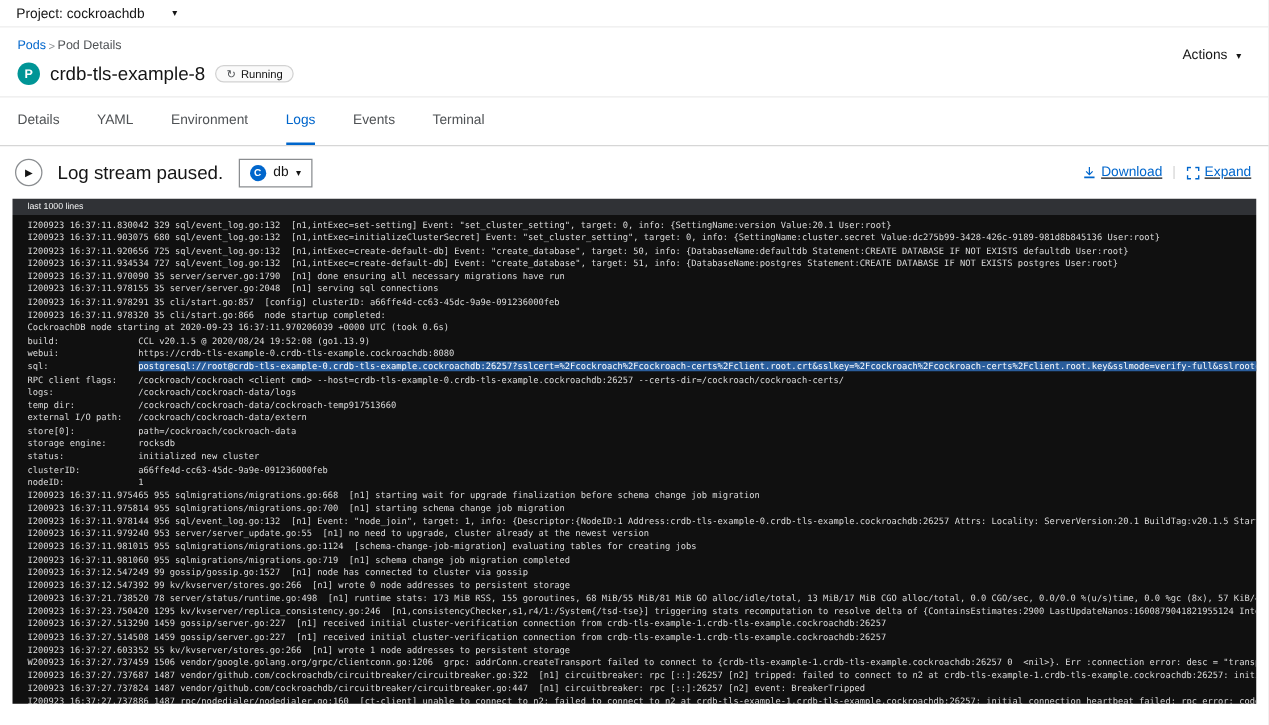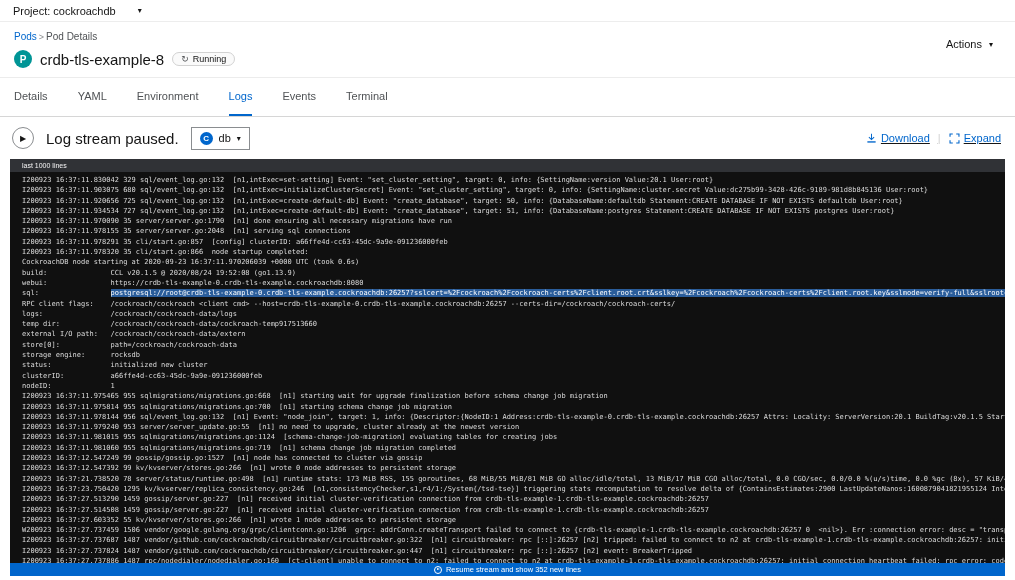--- a/index.html
+++ b/index.html
@@ -130,17 +130,13 @@
         <path d="M1.5 5.5v-4h4M10.5 1.5h4v4M14.5 10.5v4h-4M5.5 14.5h-4v-4"></path>
       </svg>
       <span>Expand</span>
     </span>
   </div>
 </div>
 
 <div class="logpanel">
   <div class="log-head">last 1000 lines</div>
   <div class="log-body" id="log-lines"><div class="log-line">I200923 16:37:11.830042 329 sql/event_log.go:132  [n1,intExec=set-setting] Event: "set_cluster_setting", target: 0, info: {SettingName:version Value:20.1 User:root}</div><div class="log-line">I200923 16:37:11.903075 680 sql/event_log.go:132  [n1,intExec=initializeClusterSecret] Event: "set_cluster_setting", target: 0, info: {SettingName:cluster.secret Value:dc275b99-3428-426c-9189-981d8b845136 User:root}</div><div class="log-line">I200923 16:37:11.920656 725 sql/event_log.go:132  [n1,intExec=create-default-db] Event: "create_database", target: 50, info: {DatabaseName:defaultdb Statement:CREATE DATABASE IF NOT EXISTS defaultdb User:root}</div><div class="log-line">I200923 16:37:11.934534 727 sql/event_log.go:132  [n1,intExec=create-default-db] Event: "create_database", target: 51, info: {DatabaseName:postgres Statement:CREATE DATABASE IF NOT EXISTS postgres User:root}</div><div class="log-line">I200923 16:37:11.970090 35 server/server.go:1790  [n1] done ensuring all necessary migrations have run</div><div class="log-line">I200923 16:37:11.978155 35 server/server.go:2048  [n1] serving sql connections</div><div class="log-line">I200923 16:37:11.978291 35 cli/start.go:857  [config] clusterID: a66ffe4d-cc63-45dc-9a9e-091236000feb</div><div class="log-line">I200923 16:37:11.978320 35 cli/start.go:866  node startup completed:</div><div class="log-line">CockroachDB node starting at 2020-09-23 16:37:11.970206039 +0000 UTC (took 0.6s)</div><div class="log-line">build:               CCL v20.1.5 @ 2020/08/24 19:52:08 (go1.13.9)</div><div class="log-line">webui:               https://crdb-tls-example-0.crdb-tls-example.cockroachdb:8080</div><div class="log-line"><span>sql:                 </span><span class="hl">postgresql://root@crdb-tls-example-0.crdb-tls-example.cockroachdb:26257?sslcert=%2Fcockroach%2Fcockroach-certs%2Fclient.root.crt&amp;sslkey=%2Fcockroach%2Fcockroach-certs%2Fclient.root.key&amp;sslmode=verify-full&amp;sslrootcert=%2Fcockroach%2Fcockroach-certs%2Fca.crt</span></div><div class="log-line">RPC client flags:    /cockroach/cockroach &lt;client cmd&gt; --host=crdb-tls-example-0.crdb-tls-example.cockroachdb:26257 --certs-dir=/cockroach/cockroach-certs/</div><div class="log-line">logs:                /cockroach/cockroach-data/logs</div><div class="log-line">temp dir:            /cockroach/cockroach-data/cockroach-temp917513660</div><div class="log-line">external I/O path:   /cockroach/cockroach-data/extern</div><div class="log-line">store[0]:            path=/cockroach/cockroach-data</div><div class="log-line">storage engine:      rocksdb</div><div class="log-line">status:              initialized new cluster</div><div class="log-line">clusterID:           a66ffe4d-cc63-45dc-9a9e-091236000feb</div><div class="log-line">nodeID:              1</div><div class="log-line">I200923 16:37:11.975465 955 sqlmigrations/migrations.go:668  [n1] starting wait for upgrade finalization before schema change job migration</div><div class="log-line">I200923 16:37:11.975814 955 sqlmigrations/migrations.go:700  [n1] starting schema change job migration</div><div class="log-line">I200923 16:37:11.978144 956 sql/event_log.go:132  [n1] Event: "node_join", target: 1, info: {Descriptor:{NodeID:1 Address:crdb-tls-example-0.crdb-tls-example.cockroachdb:26257 Attrs: Locality: ServerVersion:20.1 BuildTag:v20.1.5 StartedAt:1600879031978144915}}</div><div class="log-line">I200923 16:37:11.979240 953 server/server_update.go:55  [n1] no need to upgrade, cluster already at the newest version</div><div class="log-line">I200923 16:37:11.981015 955 sqlmigrations/migrations.go:1124  [schema-change-job-migration] evaluating tables for creating jobs</div><div class="log-line">I200923 16:37:11.981060 955 sqlmigrations/migrations.go:719  [n1] schema change job migration completed</div><div class="log-line">I200923 16:37:12.547249 99 gossip/gossip.go:1527  [n1] node has connected to cluster via gossip</div><div class="log-line">I200923 16:37:12.547392 99 kv/kvserver/stores.go:266  [n1] wrote 0 node addresses to persistent storage</div><div class="log-line">I200923 16:37:21.738520 78 server/status/runtime.go:498  [n1] runtime stats: 173 MiB RSS, 155 goroutines, 68 MiB/55 MiB/81 MiB GO alloc/idle/total, 13 MiB/17 MiB CGO alloc/total, 0.0 CGO/sec, 0.0/0.0 %(u/s)time, 0.0 %gc (8x), 57 KiB/40 KiB (r/w)net</div><div class="log-line">I200923 16:37:23.750420 1295 kv/kvserver/replica_consistency.go:246  [n1,consistencyChecker,s1,r4/1:/System{/tsd-tse}] triggering stats recomputation to resolve delta of {ContainsEstimates:2900 LastUpdateNanos:1600879041821955124 IntentAge:0 GCBytesAge:0}</div><div class="log-line">I200923 16:37:27.513290 1459 gossip/server.go:227  [n1] received initial cluster-verification connection from crdb-tls-example-1.crdb-tls-example.cockroachdb:26257</div><div class="log-line">I200923 16:37:27.514508 1459 gossip/server.go:227  [n1] received initial cluster-verification connection from crdb-tls-example-1.crdb-tls-example.cockroachdb:26257</div><div class="log-line">I200923 16:37:27.603352 55 kv/kvserver/stores.go:266  [n1] wrote 1 node addresses to persistent storage</div><div class="log-line">W200923 16:37:27.737459 1506 vendor/google.golang.org/grpc/clientconn.go:1206  grpc: addrConn.createTransport failed to connect to {crdb-tls-example-1.crdb-tls-example.cockroachdb:26257 0  &lt;nil&gt;}. Err :connection error: desc = "transport: Error while dialing"</div><div class="log-line">I200923 16:37:27.737687 1487 vendor/github.com/cockroachdb/circuitbreaker/circuitbreaker.go:322  [n1] circuitbreaker: rpc [::]:26257 [n2] tripped: failed to connect to n2 at crdb-tls-example-1.crdb-tls-example.cockroachdb:26257: initial connection heartbeat failed</div><div class="log-line">I200923 16:37:27.737824 1487 vendor/github.com/cockroachdb/circuitbreaker/circuitbreaker.go:447  [n1] circuitbreaker: rpc [::]:26257 [n2] event: BreakerTripped</div><div class="log-line">I200923 16:37:27.737886 1487 rpc/nodedialer/nodedialer.go:160  [ct-client] unable to connect to n2: failed to connect to n2 at crdb-tls-example-1.crdb-tls-example.cockroachdb:26257: initial connection heartbeat failed: rpc error: code = Unavailable</div></div>
-  <div class="banner">
-    <span class="play-circle"></span>
-    <span>Resume stream and show 352 new lines</span>
-  </div>
 </div>
 
 </body></html>

